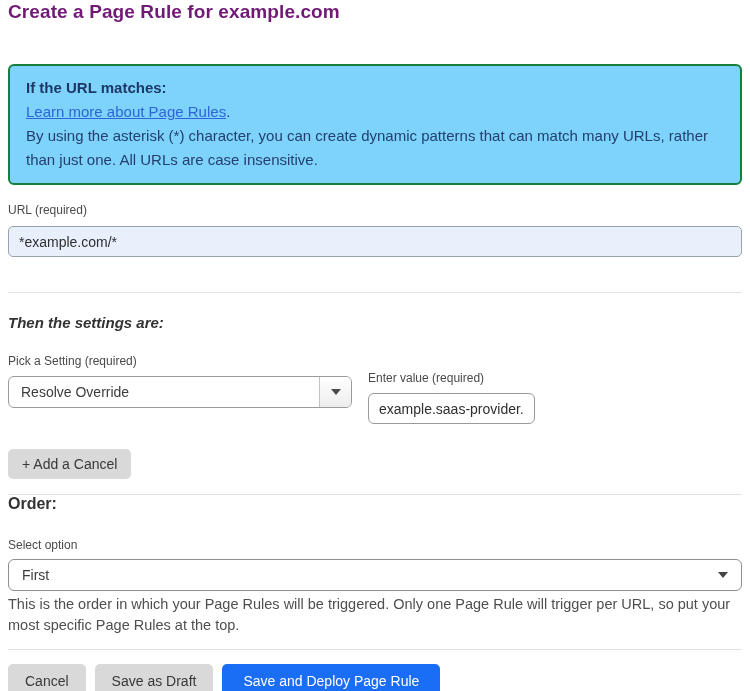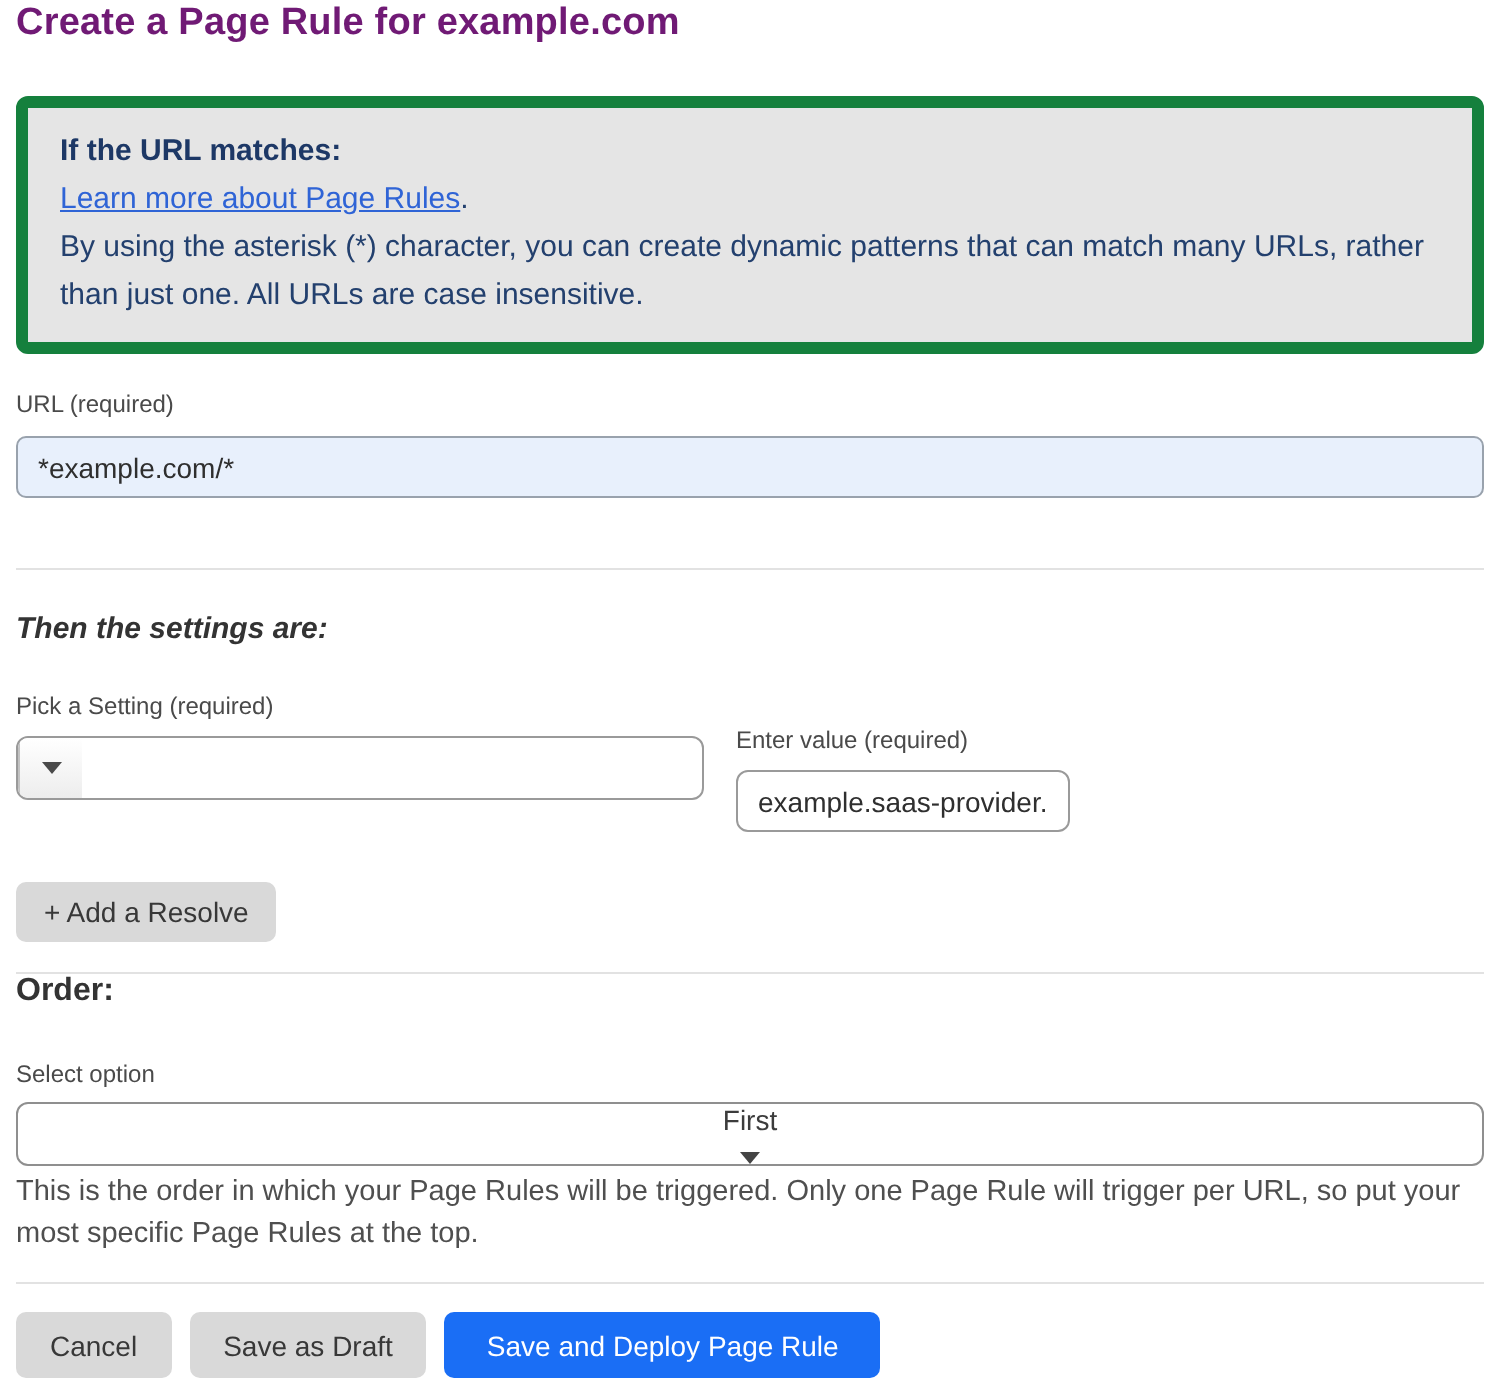--- a/index.html
+++ b/index.html
@@ -14,23 +14,23 @@
 
   .page-title {
     margin-top: 1px;
     font-size: 19px;
     font-weight: bold;
     color: #701a75;
     letter-spacing: 0.1px;
   }
 
   .info-box {
-    margin-top: 25px;
-    background: #e5e5e5;
-    border: 6px solid #15803d;
+    margin-top: 41px;
+    background: #7dd3fc;
+    border: 2px solid #15803d;
     border-radius: 6px;
     padding: 10px 16px 11px;
     color: #23406e;
     font-size: 15px;
     line-height: 24px;
   }
   .info-box .info-heading { font-weight: bold; color: #1d3866; }
   .info-box a {
     color: #2f64d6;
     text-decoration: underline;
@@ -147,21 +147,20 @@
     background: #ffffff;
     border: 1px solid #8f8f8f;
     border-radius: 6px;
     display: flex;
     align-items: center;
     justify-content: space-between;
     padding: 0 13px;
     font-size: 14px;
     color: #3c3c3c;
     cursor: pointer;
-    flex-direction: column;
   }
   .order-select .caret { border-top-color: #444444; }
 
   .help-text {
     margin-top: 3px;
     font-size: 14.5px;
     color: #4f4f4f;
     line-height: 21px;
     max-width: 734px;
   }
@@ -187,32 +186,33 @@
   <input class="url-input" type="text" value="*example.com/*" style="">
 
   <hr class="divider divider-1">
 
   <div class="section-heading settings-heading">Then the settings are:</div>
 
   <div class="settings-row">
     <div class="settings-col-left">
       <div class="field-label">Pick a Setting (required)</div>
       <div class="setting-select">
+        <span class="select-text">Resolve Override</span>
         <span class="arrow-box">
           <span class="caret"></span>
         </span>
       </div>
     </div>
     <div class="settings-col-right">
       <div class="field-label">Enter value (required)</div>
       <input class="value-input" type="text" value="example.saas-provider.com" style="">
     </div>
   </div>
 
-  <button class="btn btn-gray add-setting-btn">+ Add a Resolve</button>
+  <button class="btn btn-gray add-setting-btn">+ Add a Cancel</button>
 
   <hr class="divider divider-2">
 
   <div class="section-heading order-heading">Order:</div>
 
   <div class="field-label order-select-label">Select option</div>
   <div class="order-select">
     <span>First</span>
     <span class="caret"></span>
   </div>

